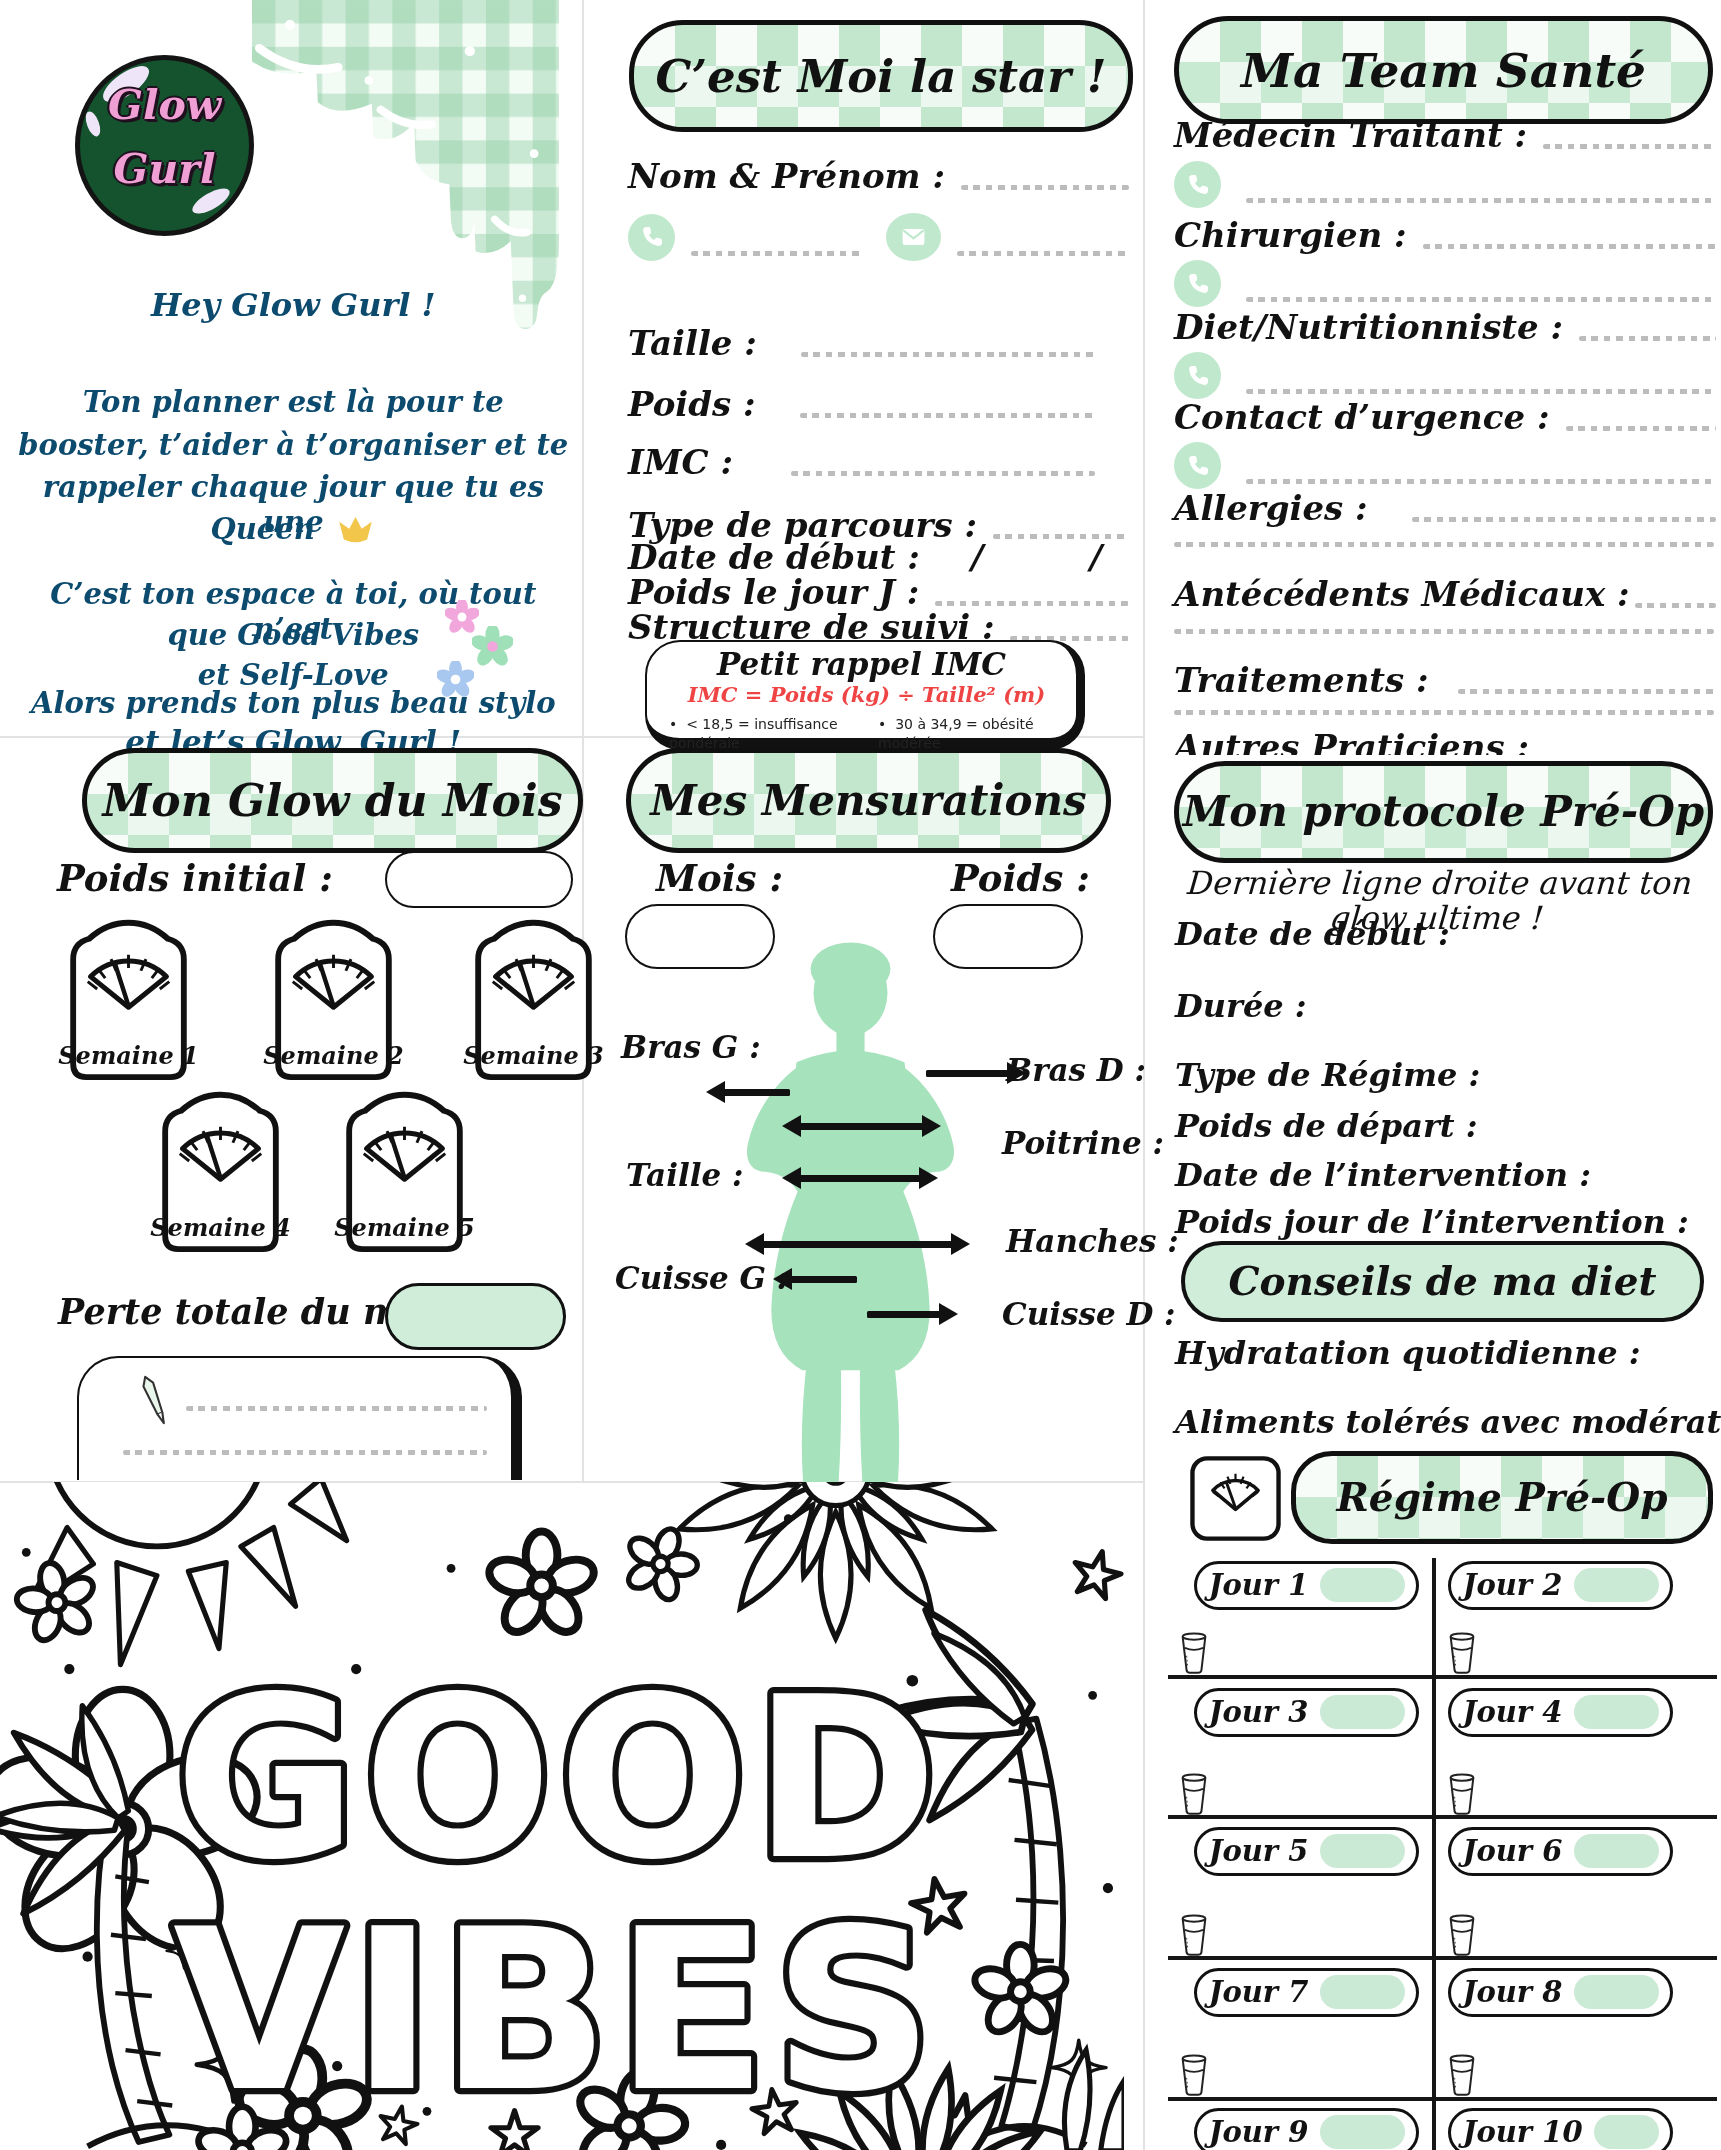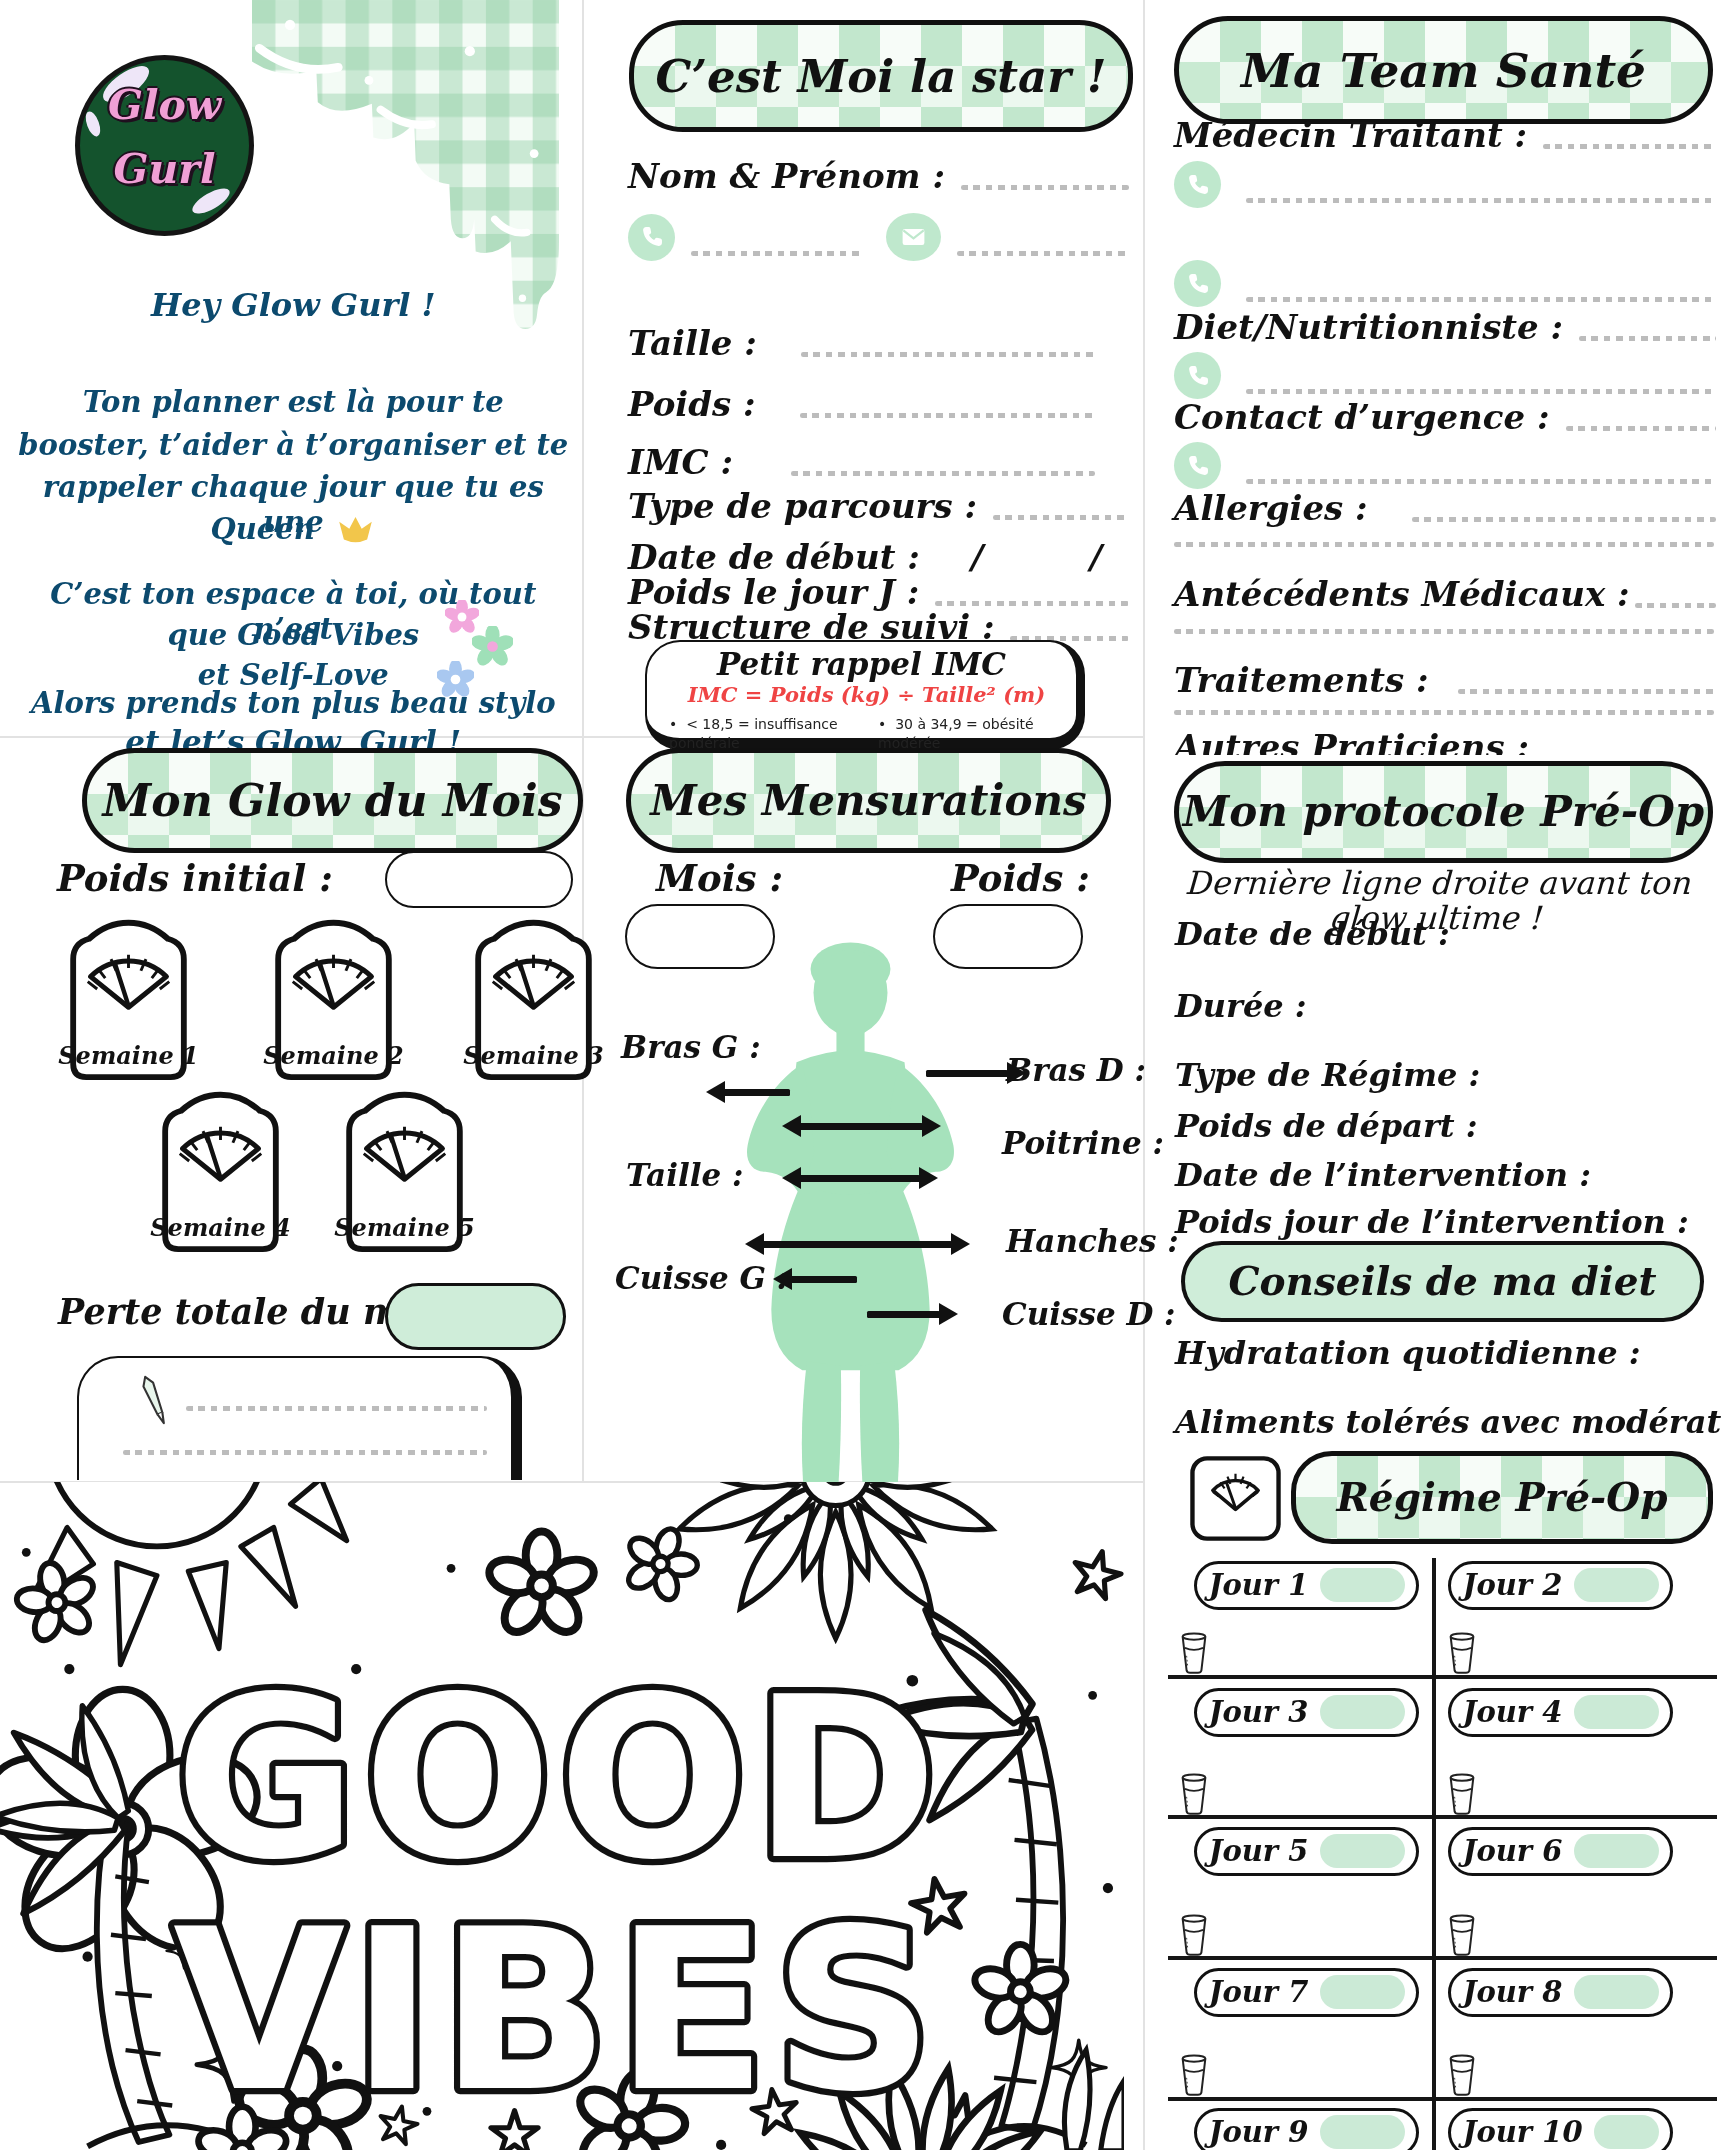--- a/index.html
+++ b/index.html
@@ -159,21 +159,21 @@
     <div class="dots" style="margin-left:44px;"></div>
   </div>
   <div class="row" style="left:628px;top:387px;width:467px;">
     <span class="lbl">Poids :</span>
     <div class="dots" style="margin-left:44px;"></div>
   </div>
   <div class="row" style="left:628px;top:445px;width:467px;">
     <span class="lbl">IMC :</span>
     <div class="dots" style="margin-left:58px;"></div>
   </div>
-  <div class="row" style="left:628px;top:489px;width:501px;align-items:flex-end;">
+  <div class="row" style="left:628px;top:508px;width:501px;align-items:flex-end;">
     <span class="lbl">Type de parcours :</span>
     <div class="dots"></div>
   </div>
   <div class="row" style="left:628px;top:540px;width:501px;">
     <span class="lbl">Date de début :</span>
     <span class="lbl" style="margin-left:51px;white-space:pre;">/         /</span>
   </div>
   <div class="row" style="left:628px;top:575px;width:501px;">
     <span class="lbl">Poids le jour J :</span>
     <div class="dots"></div>
@@ -206,20 +206,24 @@
     <span class="lbl">Médecin Traitant :</span>
     <div class="dots"></div>
   </div>
   <div class="row" style="left:1174px;top:161px;width:542px;align-items:center;">
     <div class="picon">
         <svg width="26" height="26" viewBox="0 0 24 24">
           <path d="M6.6,2.8 C5,2.8 3.6,4 3.8,5.8 C4.6,13.6 10.4,19.4 18.2,20.2 C20,20.4 21.2,19 21.2,17.4 L21.2,15.2 C21.2,14.3 20.6,13.6 19.7,13.4 L16.6,12.8 C15.9,12.7 15.2,13 14.8,13.6 L14,14.8 C11.6,13.6 10.4,12.4 9.2,10 L10.4,9.2 C11,8.8 11.3,8.1 11.2,7.4 L10.6,4.3 C10.4,3.4 9.7,2.8 8.8,2.8 Z" fill="#fff"></path>
         </svg>
       </div>
     <div class="dots" style="margin-left:25px;"></div>
+  </div>
+  <div class="row" style="left:1174px;top:218px;width:542px;">
+    <span class="lbl">Chirurgien :</span>
+    <div class="dots"></div>
   </div>
   <div class="row" style="left:1174px;top:260px;width:542px;align-items:center;">
     <div class="picon">
         <svg width="26" height="26" viewBox="0 0 24 24">
           <path d="M6.6,2.8 C5,2.8 3.6,4 3.8,5.8 C4.6,13.6 10.4,19.4 18.2,20.2 C20,20.4 21.2,19 21.2,17.4 L21.2,15.2 C21.2,14.3 20.6,13.6 19.7,13.4 L16.6,12.8 C15.9,12.7 15.2,13 14.8,13.6 L14,14.8 C11.6,13.6 10.4,12.4 9.2,10 L10.4,9.2 C11,8.8 11.3,8.1 11.2,7.4 L10.6,4.3 C10.4,3.4 9.7,2.8 8.8,2.8 Z" fill="#fff"></path>
         </svg>
       </div>
     <div class="dots" style="margin-left:25px;"></div>
   </div>
   <div class="row" style="left:1174px;top:310px;width:542px;">

